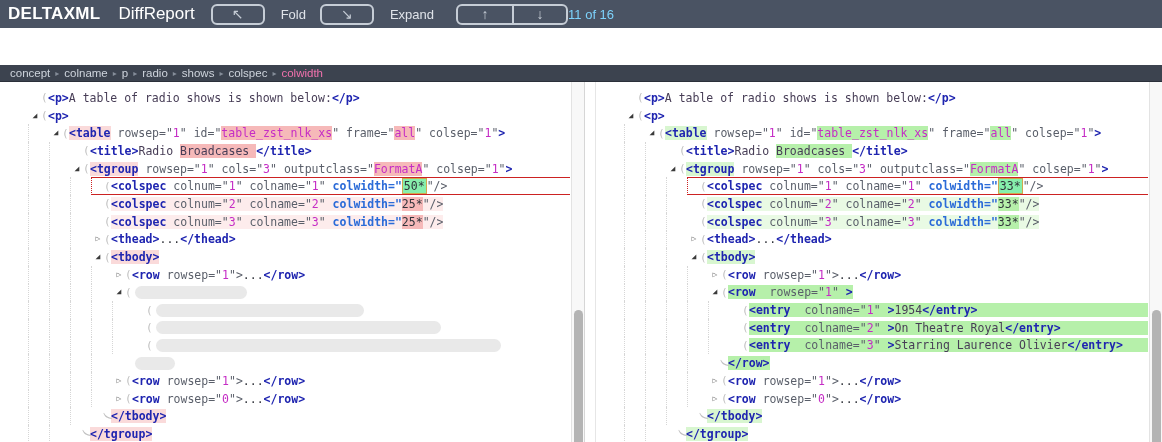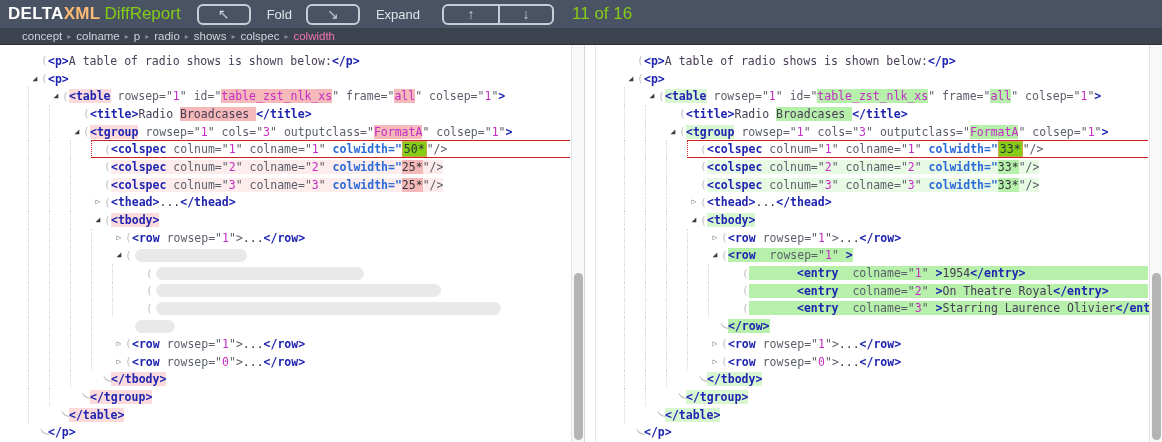--- a/index.html
+++ b/index.html
@@ -9,42 +9,43 @@
     font-family:"Liberation Sans", sans-serif;
     background:#ffffff;
   }
 
   
   .topbar {
     height:28px; background:#4a5363; display:flex; align-items:center;
     color:#e8ebef; padding-left:8px;
   }
   .brand { font-size:17px; font-weight:bold; letter-spacing:.3px; color:#ffffff; white-space:nowrap; }
-  .brand .xml { color:#fdba74; }
-  .apptitle { font-size:17px; font-weight:400; color:#84cc16; margin-left:4px; white-space:nowrap; }
+  .brand .xml { color:#ffffff; }
+  .apptitle { font-size:17px; font-weight:400; color:#ffffff; margin-left:18px; white-space:nowrap; }
   .tbtn {
     height:21px; min-width:54px; border:2px solid #c6cdd6; border-radius:6px;
     display:flex; align-items:center; justify-content:center;
     color:#c6cdd6; font-size:14px; line-height:1; cursor:pointer; background:transparent;
   }
   .btn-label { font-size:13px; color:#dfe3e9; margin-left:16px; }
   .pairbtn { display:flex; border:2px solid #c6cdd6; border-radius:6px; margin-left:22px; height:21px; }
   .pairbtn .cell {
     width:54px; display:flex; align-items:center; justify-content:center;
     color:#c6cdd6; font-size:14px; cursor:pointer;
   }
   .pairbtn .cell + .cell { border-left:2px solid #c6cdd6; }
-  .counter { font-size:17px; color:#84cc16; margin-left:18px; }
+  .counter { font-size:13px; color:#7dd3fc; }
   .ml16 { margin-left:16px; } .ml14 { margin-left:14px; }
 
   
   .crumbbar {
     height:17px; background:#3c434f; display:flex; align-items:center;
-    font-size:11.5px; color:#ced4dc; padding-left:20px;
+    font-size:11.5px; color:#ced4dc; padding-left:8px;
     border-bottom:1px solid #2b303a;
+    margin-top:37px;
   }
   .crumb { margin:0 2px; cursor:pointer; white-space:nowrap; }
   .crumb-sep { color:#858d99; font-size:8px; margin:0 3px; }
   .crumb.current { color:#f272ae; }
 
   
   .code-area { position:relative; height:397px; background:#ffffff; }
   .pane {
     position:absolute; top:0; bottom:0; overflow:hidden;
     font-family:"DejaVu Sans Mono","Liberation Mono",monospace;
@@ -62,38 +63,38 @@
     border-left:1px dotted transparent;
   }
   .selected .selwrap {
     border-top-color:#cc2222; border-bottom-color:#cc2222; border-left-color:#cc2222;
   }
   .mark { width:12px; flex:none; font-size:8px; color:#3a3a3a; text-align:center; line-height:1; cursor:pointer; }
   .mark.collapsed { color:#767676; }
   .paren { width:7px; flex:none; color:#c0c0c0; font-size:11px; }
   .paren.close { transform:rotate(-58deg); display:inline-block; }
   .body { display:flex; align-items:center; white-space:pre; }
-  .body.full { flex:1;padding-left:48px; }
+  .body.full { flex:1; }
 
   .bg-lp { background:#fdecec; }
   .bg-lg { background:#e9fae4; }
   .bg-sg { background:#b6f0aa; }
 
   .c-g { color:#1f25b0; font-weight:bold; }
   .c-a { color:#5a5f6a; }
   .c-v { color:#c52cc5; }
   .c-c { color:#2b6bd8; font-weight:bold; }
   .c-t { color:#473d56; }
   .c-d { color:#30333a; }
 
   .tk-sp { background:#f6b9b9; }
   .tk-lp { background:#fadada; }
   .tk-sg { background:#b6f0aa; }
   .tk-lg { background:#d8f6d0; }
-  .tk-y  { background:#84cc16; border:1px solid #cfa84c; padding:0 1px; }
+  .tk-y  { background:#86efac; border:1px solid #cfa84c; padding:0 1px; }
 
   .ph { height:13px; border-radius:7px; background:#e9e9e9; flex:none; margin-left:3px; }
 
   .scrollbar {
     position:absolute; top:0; bottom:0; right:0; width:13px;
     background:#f8f8f8; border-left:1px solid #e3e3e3; cursor:pointer;
   }
   .thumb {
     position:absolute; left:2px; width:9px; top:228px; bottom:2px;
     border-radius:5px; background:#b4b4b4; cursor:grab;

